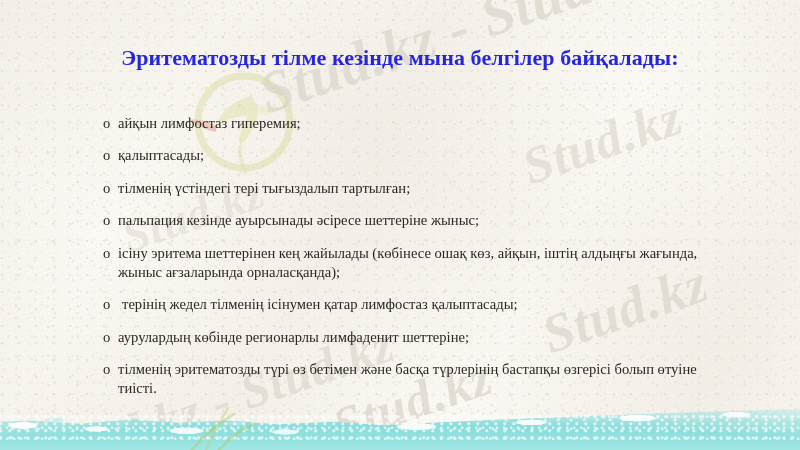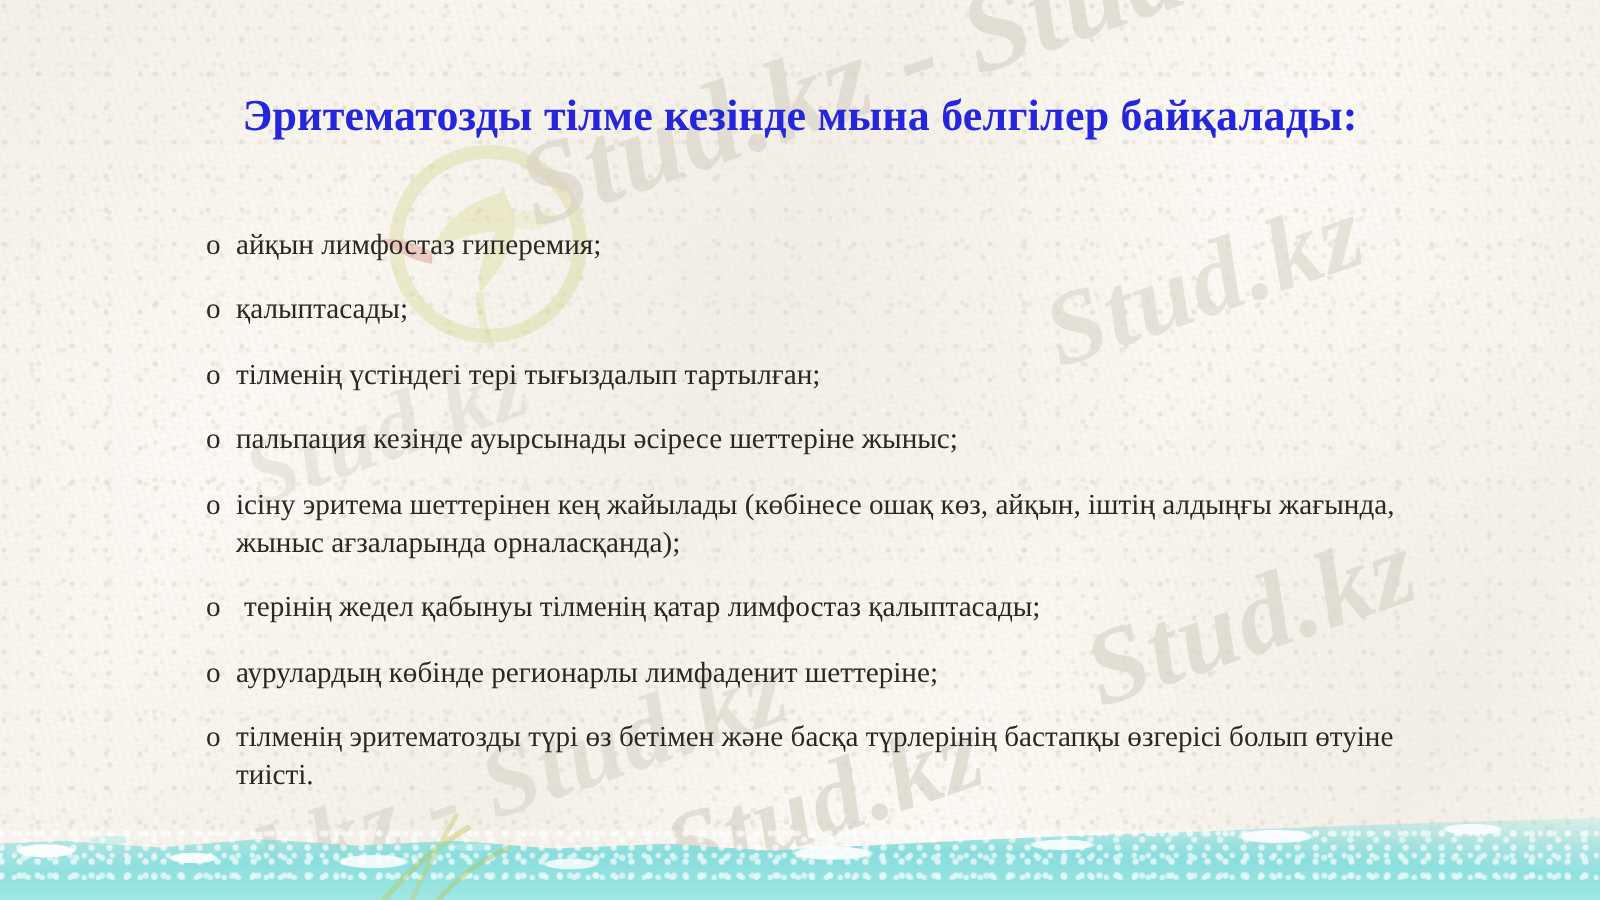--- a/index.html
+++ b/index.html
@@ -246,21 +246,21 @@
         <span class="bullet-text">пальпация кезінде ауырсынады әсіресе шеттеріне жыныс;</span>
       </div>
 
       <div class="bullet-item">
         <span class="bullet-marker">o</span>
         <span class="bullet-text">ісіну эритема шеттерінен кең жайылады (көбінесе ошақ көз, айқын, іштің алдыңғы жағында, жыныс ағзаларында орналасқанда);</span>
       </div>
 
       <div class="bullet-item extra-space">
         <span class="bullet-marker">o</span>
-        <span class="bullet-text">терінің жедел қабынуы тілменің қатар лимфостаз қалыптасады;</span>
+        <span class="bullet-text">терінің жедел тілменің ісінумен қатар лимфостаз қалыптасады;</span>
       </div>
 
       <div class="bullet-item">
         <span class="bullet-marker">o</span>
         <span class="bullet-text">аурулардың көбінде регионарлы лимфаденит шеттеріне;</span>
       </div>
 
       <div class="bullet-item">
         <span class="bullet-marker">o</span>
         <span class="bullet-text">тілменің эритематозды түрі өз бетімен және басқа түрлерінің бастапқы өзгерісі болып өтуіне тиісті.</span>

